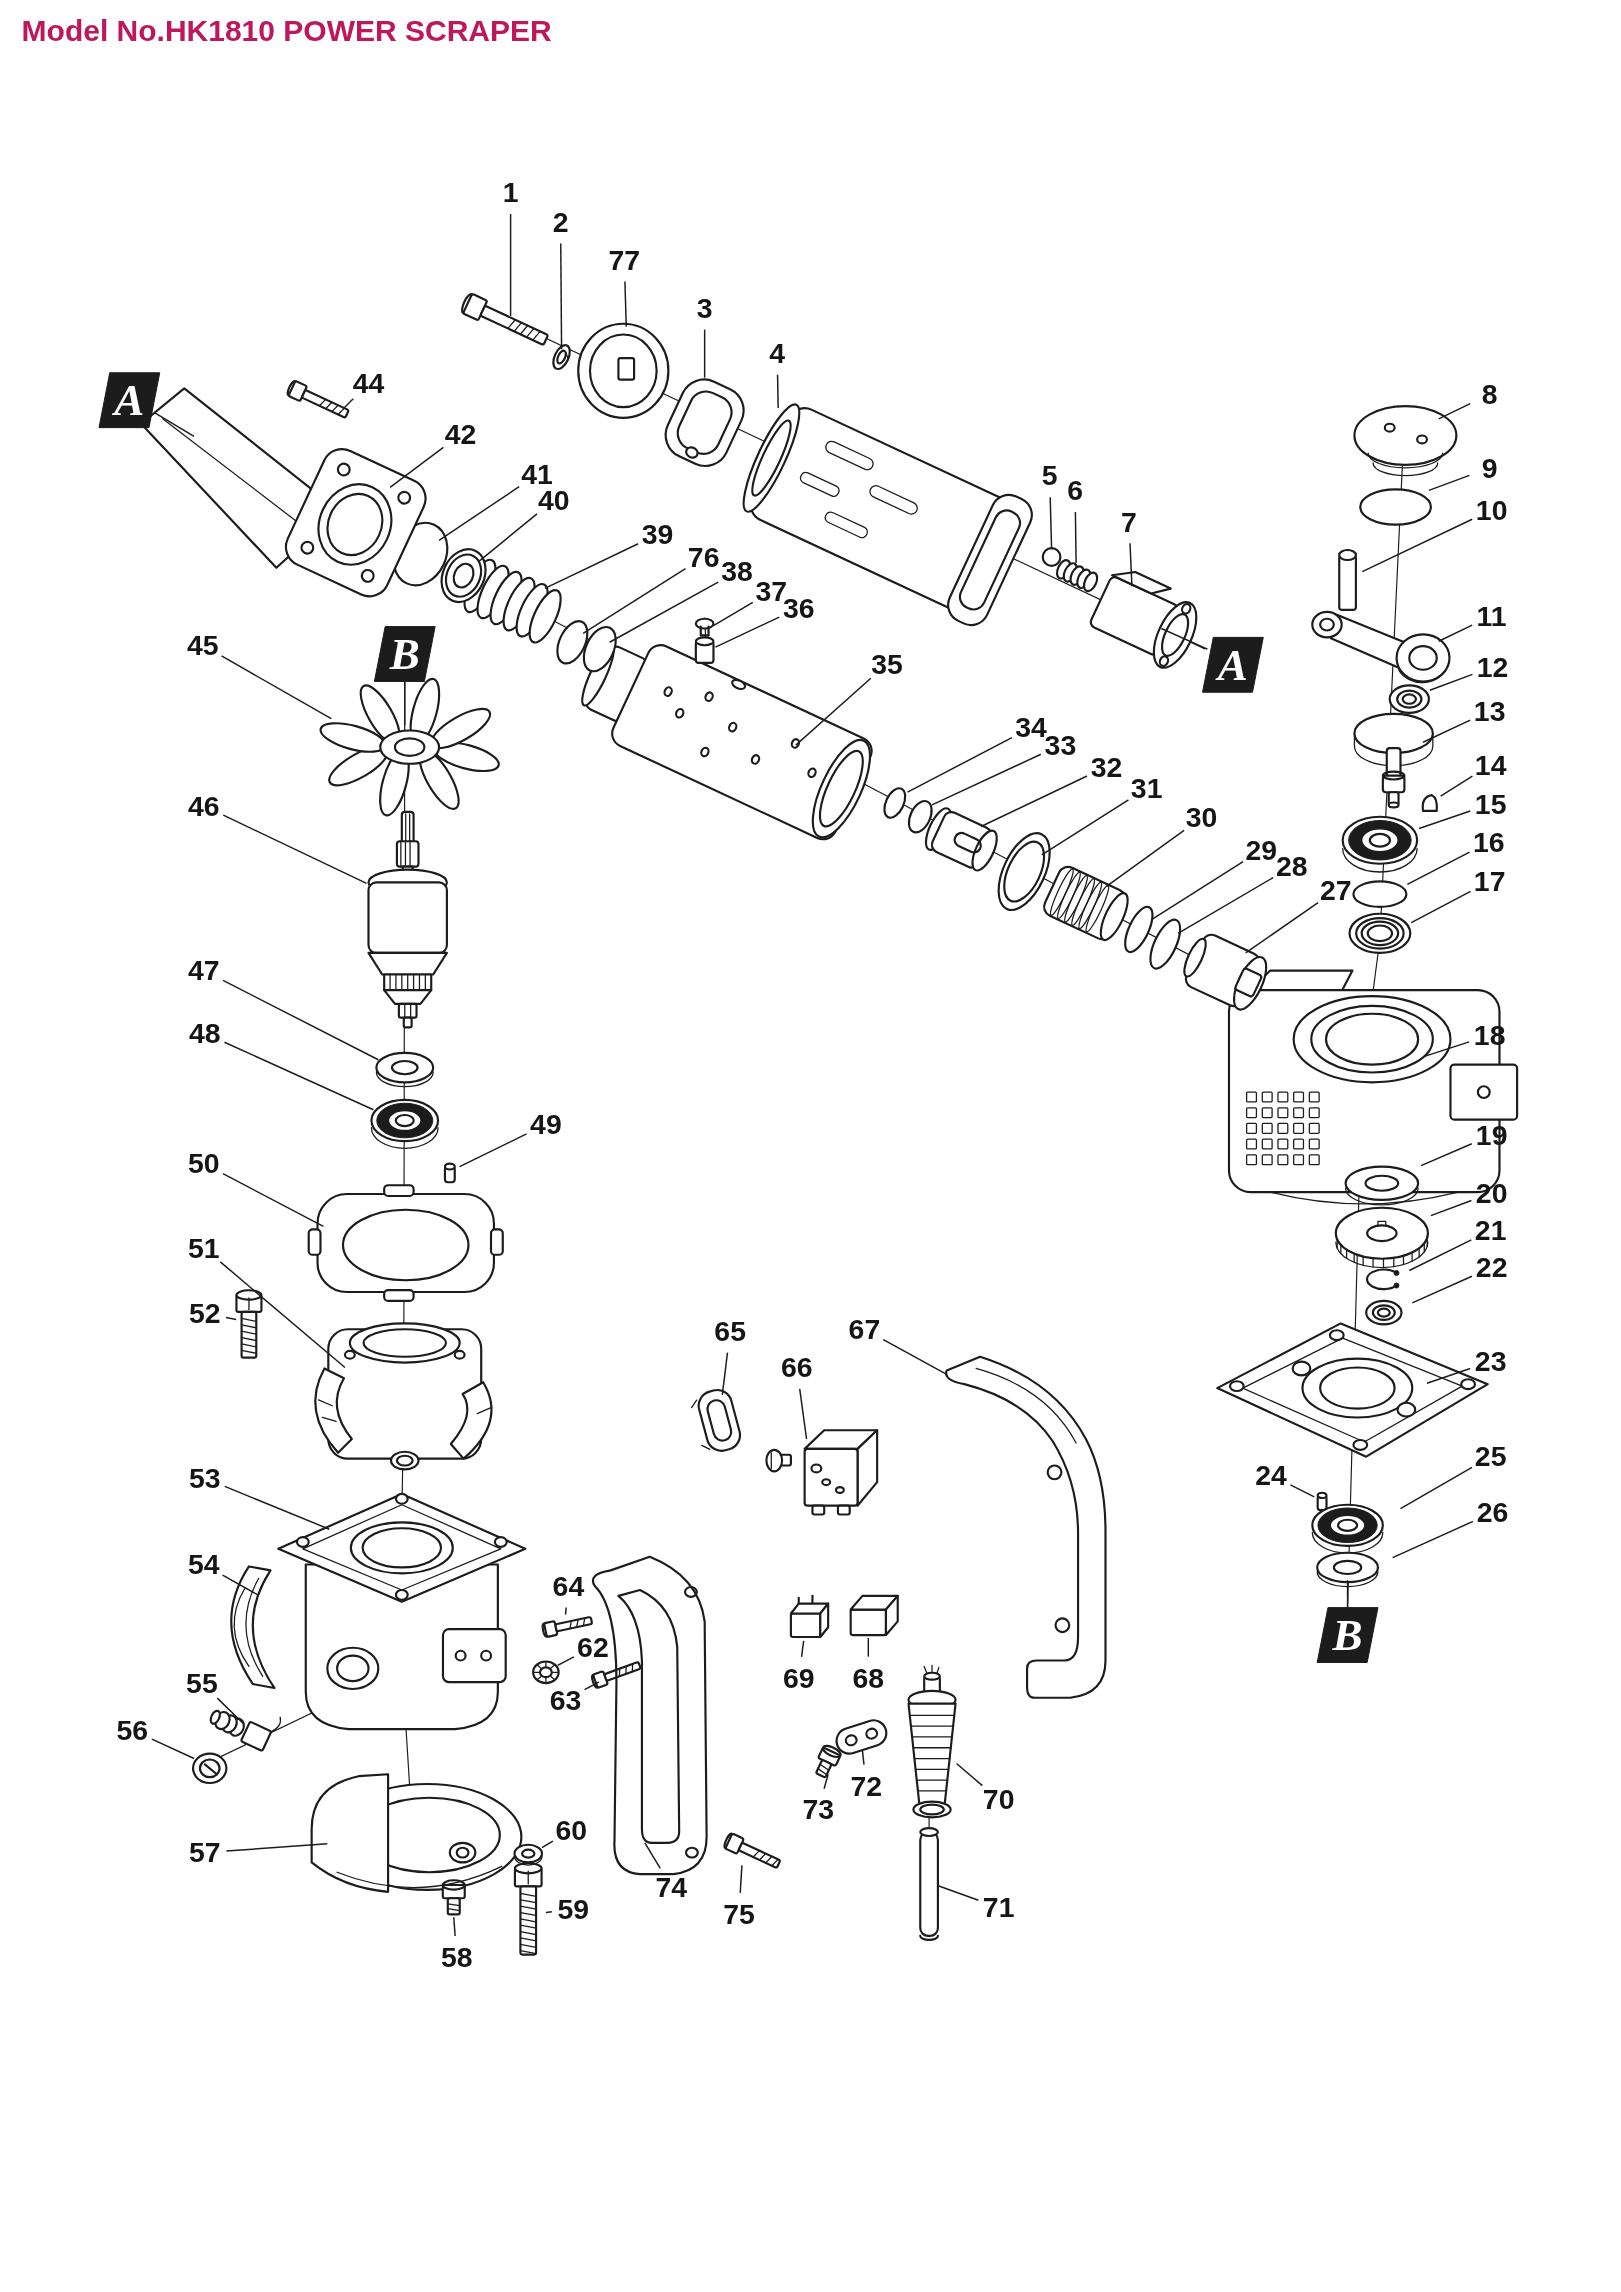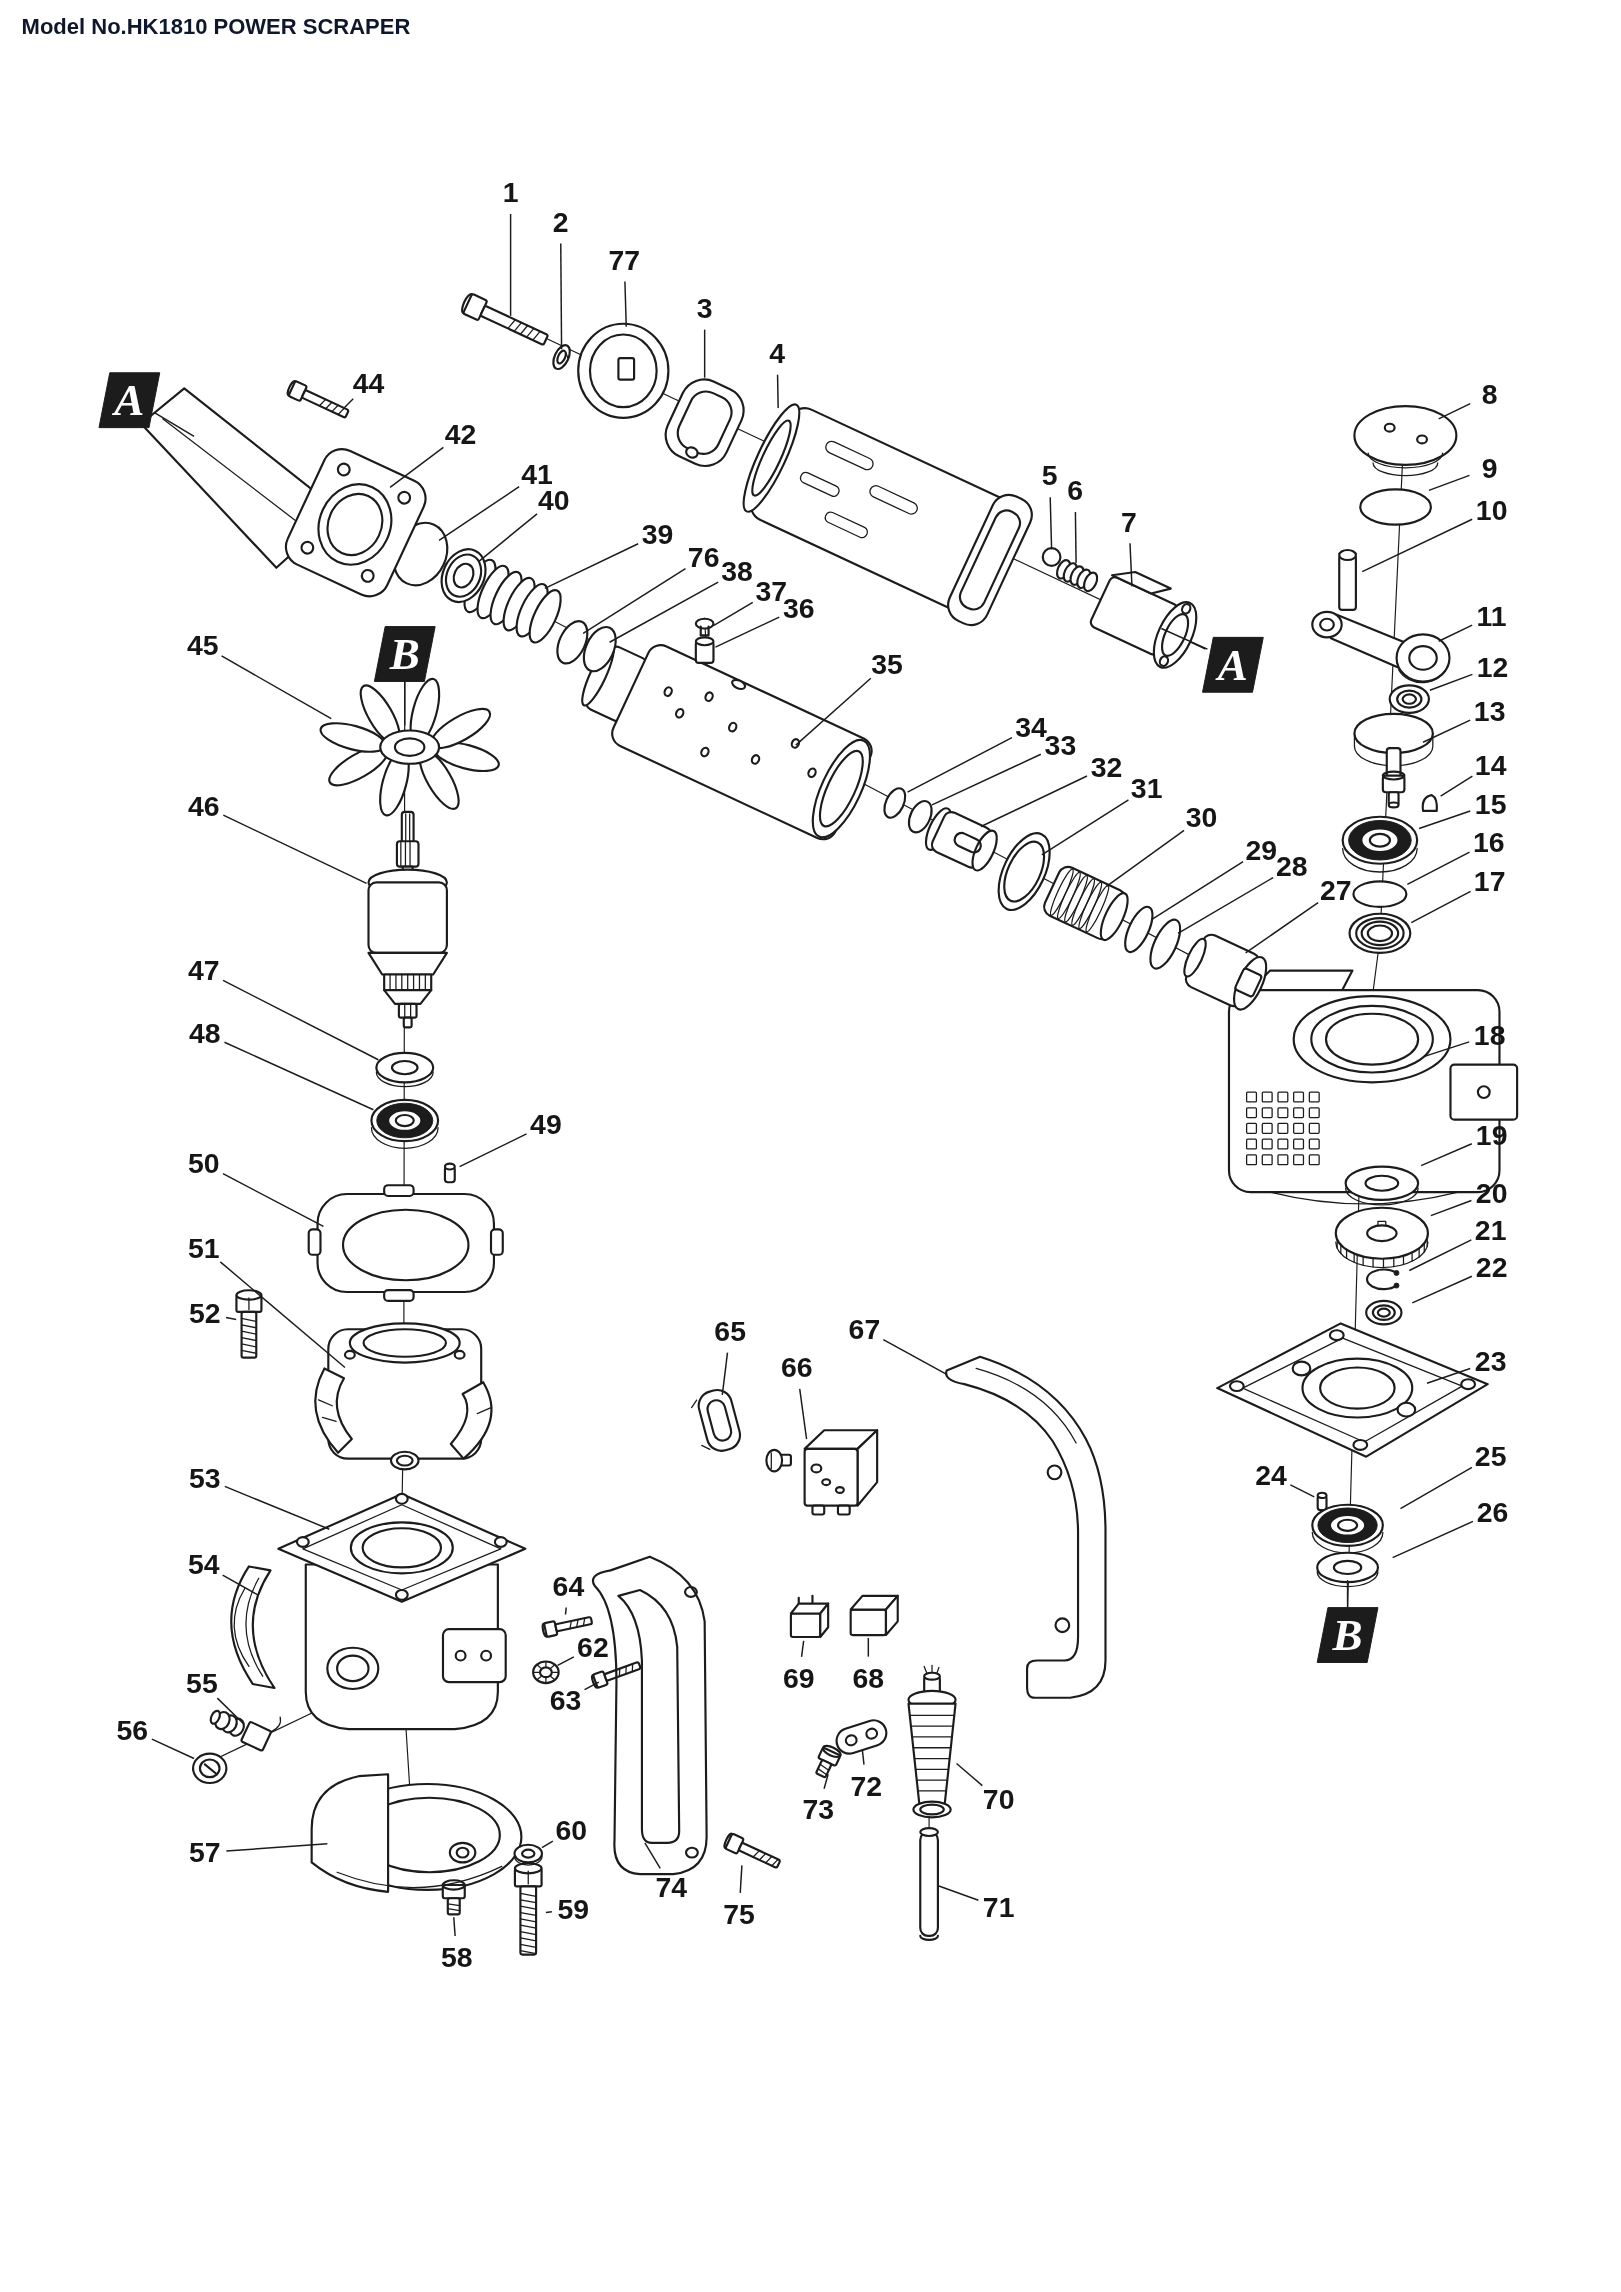--- a/index.html
+++ b/index.html
@@ -1,17 +1,17 @@
 <!DOCTYPE html>
 <html><head>
 <meta charset="utf-8">
 <style>
   html,body{margin:0;padding:0;background:#fff;}
   .page{position:relative;width:1621px;height:2293px;background:#ffffff;font-family:"Liberation Sans",sans-serif;overflow:hidden;}
-  .title{position:absolute;left:21.6px;top:13.7px;margin:0;font-size:22px;font-weight:600;color:#0f172a;letter-spacing:0;font-family:"Liberation Sans",sans-serif;}
+  .title{position:absolute;left:21.6px;top:13.7px;margin:0;font-size:30px;font-weight:600;color:#be185d;letter-spacing:0;font-family:"Liberation Sans",sans-serif;}
   svg{position:absolute;left:0;top:0;}
   .s{stroke:#1c1c1c;stroke-width:2.2;fill:none;stroke-linecap:round;stroke-linejoin:round;}
   .f{fill:#ffffff;}
   .dk{fill:#1c1c1c;stroke:#1c1c1c;}
   .thin{stroke-width:1.3;}
   .axis{stroke:#1c1c1c;stroke-width:1.2;fill:none;}
   .ldr{stroke:#1c1c1c;stroke-width:1.5;fill:none;}
   .num{font-family:"Liberation Sans",sans-serif;font-size:29px;font-weight:700;fill:#161616;stroke:none;}
   .badge-letter{font-family:"Liberation Serif",serif;font-size:46px;font-weight:700;font-style:italic;fill:#ffffff;stroke:none;}
 </style>

